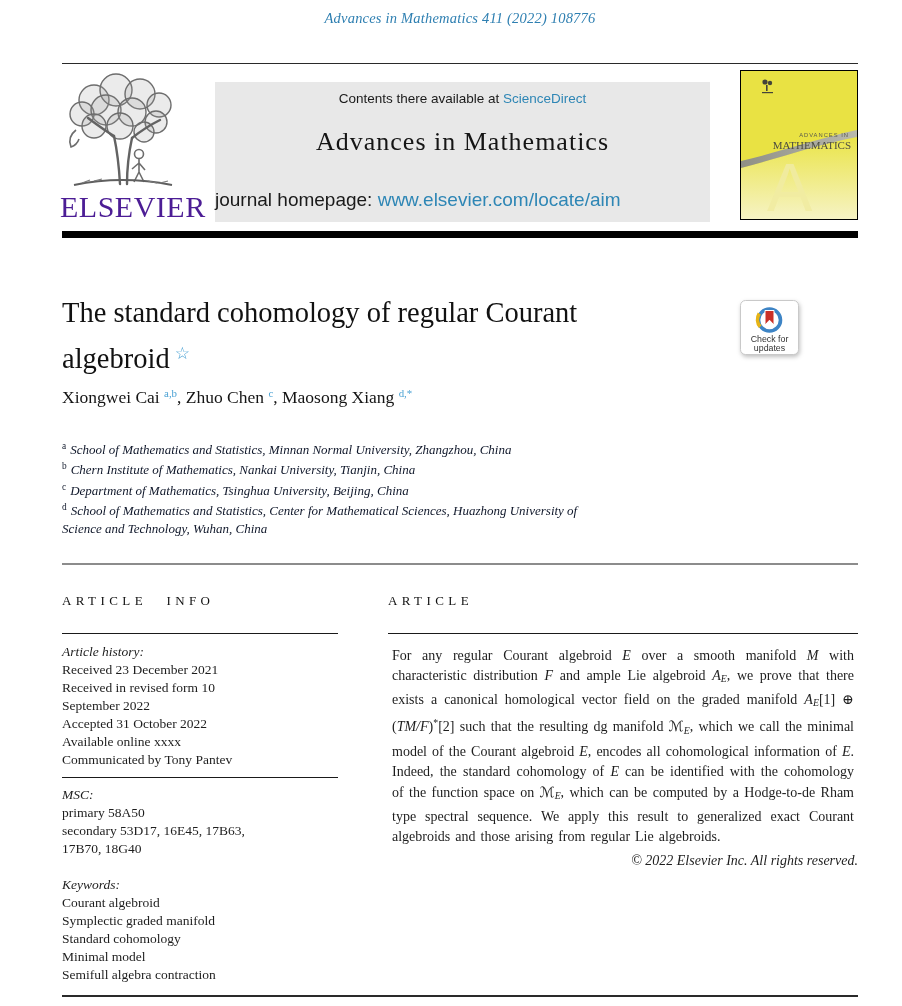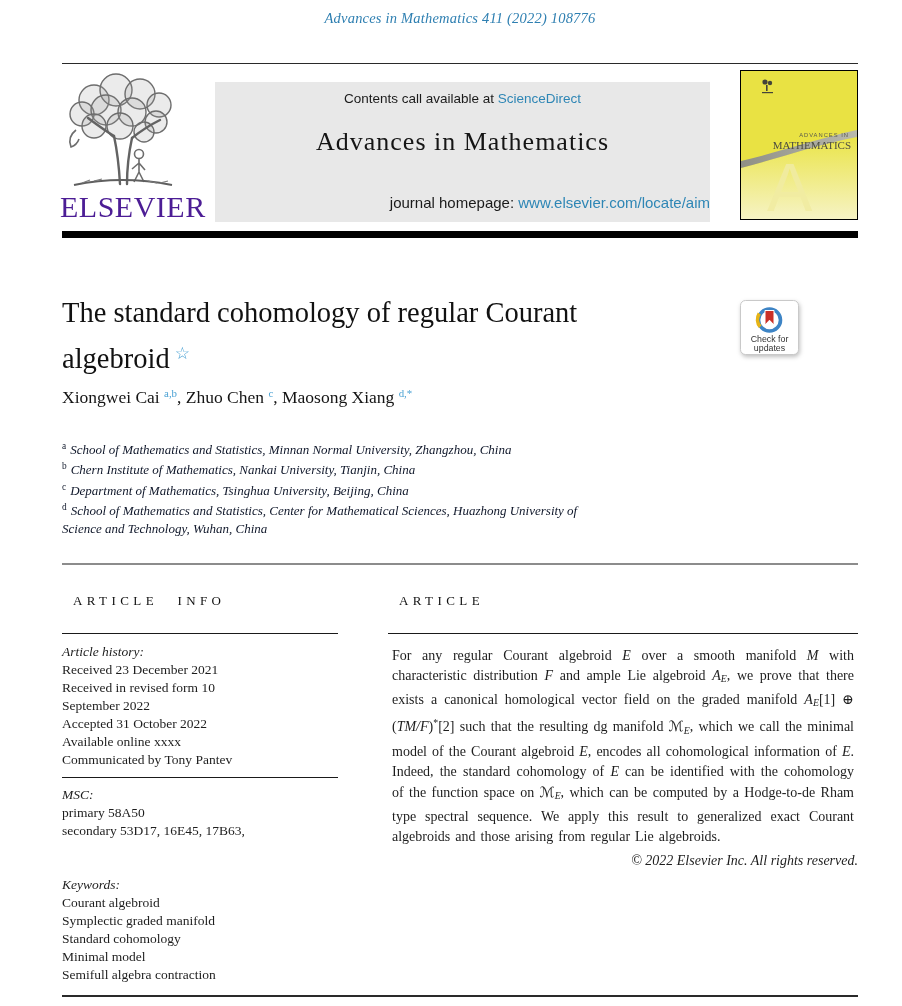--- a/index.html
+++ b/index.html
@@ -28,22 +28,22 @@
 
   
   .header-box{top:82px;left:215px;width:495px;height:140px;background:#e8e8e8;
               font-family:"Liberation Sans","DejaVu Sans",sans-serif;}
   .contents-line{position:absolute;top:9px;left:0;width:100%;text-align:center;
                  font-size:13.5px;color:#1a1a1a;}
   .link{color:#2e86b5;}
   .journal-title{position:absolute;top:45px;left:0;width:100%;text-align:center;
                  font-family:"Liberation Serif","DejaVu Serif",serif;
                  font-size:26px;letter-spacing:1px;color:#151515;}
-  .homepage-line{position:absolute;bottom:11px;left:0;width:100%;text-align:right;
-                 font-size:15px;color:#1a1a1a;}
+  .homepage-line{position:absolute;bottom:11px;left:0;width:100%;text-align:left;
+                 font-size:19px;color:#1a1a1a;}
 
   
   .cover-thumb{top:70px;left:740px;width:118px;height:150px;border:1px solid #000;
                box-sizing:border-box;background:#e9e243;}
 
   
   .title{top:292px;left:62px;width:660px;font-size:28.5px;line-height:41px;color:#111;}
   .title-star{font-size:17px;color:#4ba2d4;vertical-align:9px;margin-left:5px;
               font-family:"DejaVu Sans",sans-serif;}
 
@@ -54,21 +54,21 @@
   
   .authors{top:387px;left:62px;width:700px;font-size:17.5px;color:#141414;}
   .suplink{font-size:.62em;vertical-align:.55em;color:#4ba2d4;}
 
   
   .affils{top:438px;left:62px;width:535px;font-size:13px;line-height:17.8px;color:#0f172a;}
   .affil{font-style:italic;}
   .affsup{font-style:normal;font-size:.72em;vertical-align:.5em;margin-right:4px;}
 
   
-  .col-head{font-size:13px;letter-spacing:.34em;word-spacing:.9em;color:#111;margin-left:11px;}
+  .col-head{font-size:13px;letter-spacing:.34em;word-spacing:.9em;color:#111;}
   .li-head{top:593px;left:62px;}
   .ab-head{top:593px;left:388px;}
 
   .info-col{left:62px;width:276px;font-size:13.5px;line-height:18px;color:#1d1d1d;}
   .info-history{top:643px;}
   .info-msc{top:786px;}
   .info-keywords{top:876px;}
   .ital{font-style:italic;}
 
   .abstract-col{top:642px;left:388px;width:470px;font-size:14px;line-height:20.2px;
@@ -119,21 +119,21 @@
       </g>
       <path d="M14 113 Q62 103 112 113" stroke="#5f5f5f" stroke-width="2" fill="none"></path>
       <g stroke="#7a7a7a" stroke-width="1.2">
         <path d="M22 111 l8 -3 M34 109 l8 -2 M88 109 l9 2 M100 111 l8 -2"></path>
       </g>
     </svg>
     <div class="elsevier-word">ELSEVIER</div>
   </div>
 
   <div class="abs header-box">
-    <div class="contents-line"><span>Contents call available at </span><span class="link">ScienceDirect</span></div>
+    <div class="contents-line"><span>Contents there available at </span><span class="link">ScienceDirect</span></div>
     <div class="journal-title">Advances in Mathematics</div>
     <div class="homepage-line"><span>journal homepage: </span><span class="link">www.elsevier.com/locate/aim</span></div>
   </div>
 
   <div class="abs cover-thumb">
     <svg width="116" height="148" viewBox="0 0 116 148">
       <defs>
         <linearGradient id="cvfade" x1="0" y1="0" x2="0" y2="1">
           <stop offset="0" stop-color="#eae448"></stop>
             <stop offset="1" stop-color="#f6f3c4"></stop>
@@ -201,20 +201,21 @@
     <div>Available online xxxx</div>
     <div>Communicated by Tony Pantev</div>
   </div>
 
   <div class="abs rule-mid"></div>
 
   <div class="abs info-col info-msc">
     <div class="ital">MSC:</div>
     <div>primary 58A50</div>
     <div>secondary 53D17, 16E45, 17B63,</div>
+    <div>17B70, 18G40</div>
   </div>
 
   <div class="abs info-col info-keywords">
     <div class="ital">Keywords:</div>
     <div>Courant algebroid</div>
     <div>Symplectic graded manifold</div>
     <div>Standard cohomology</div>
     <div>Minimal model</div>
     <div>Semifull algebra contraction</div>
   </div>

